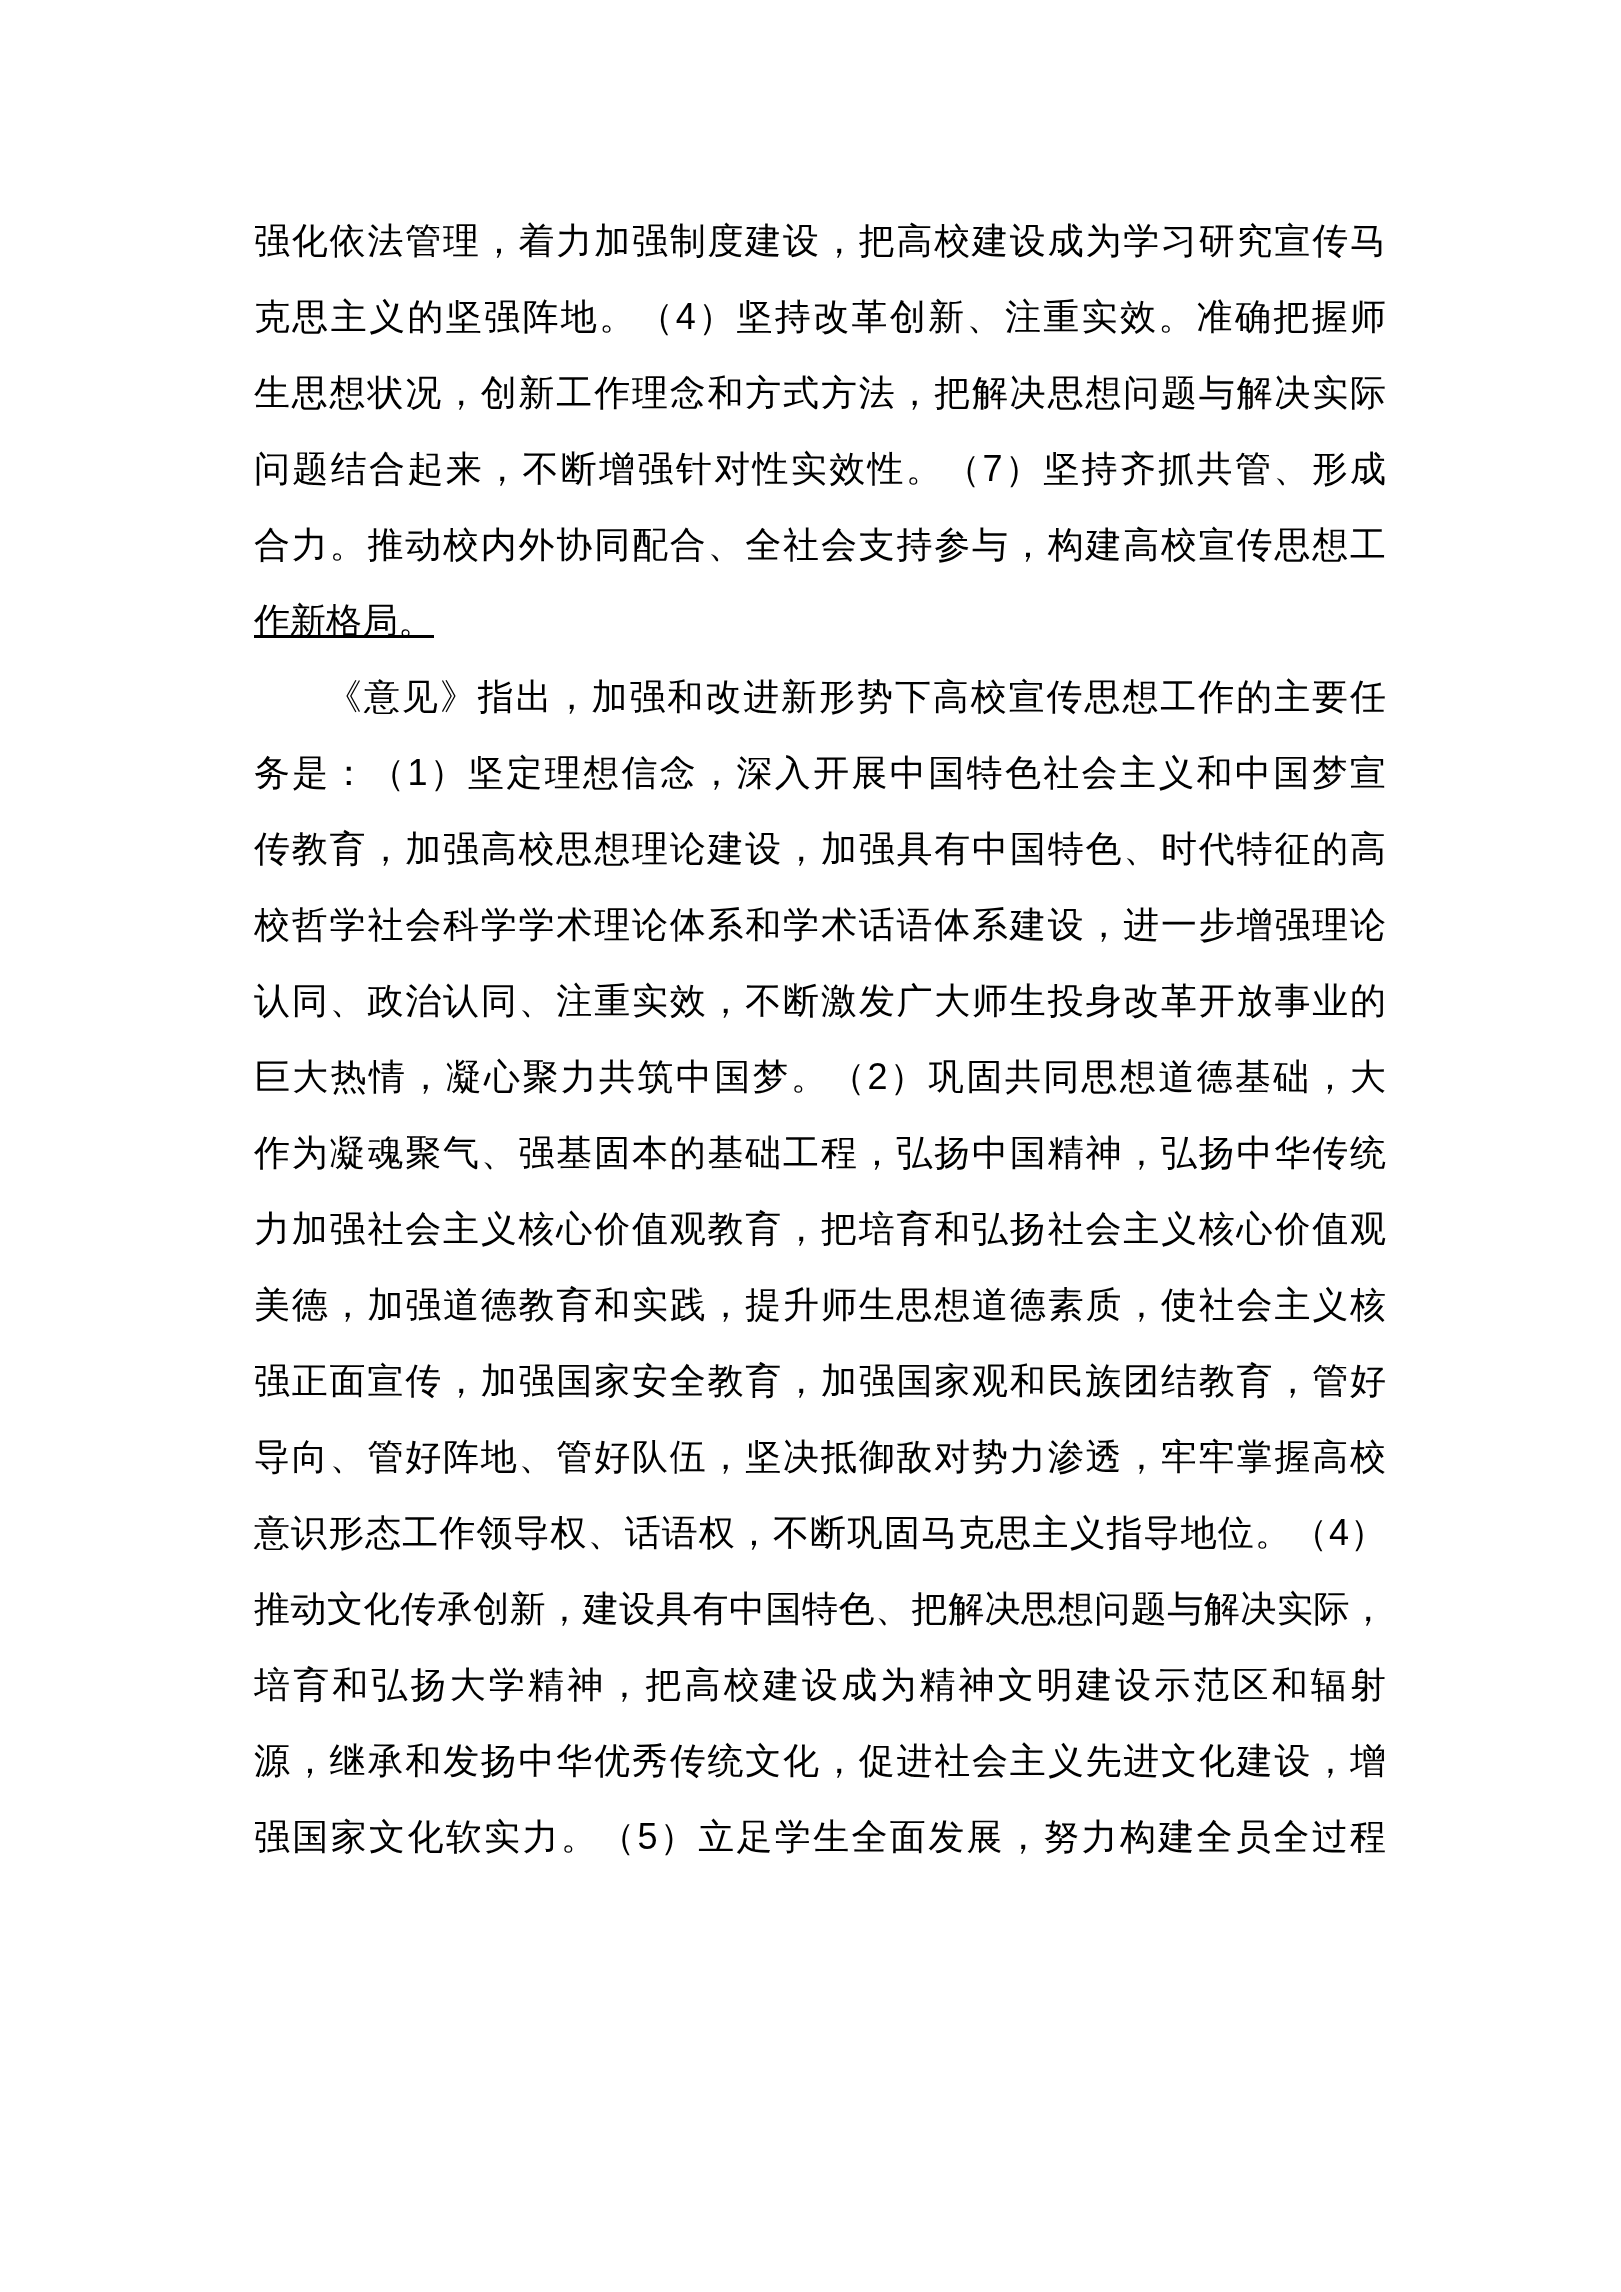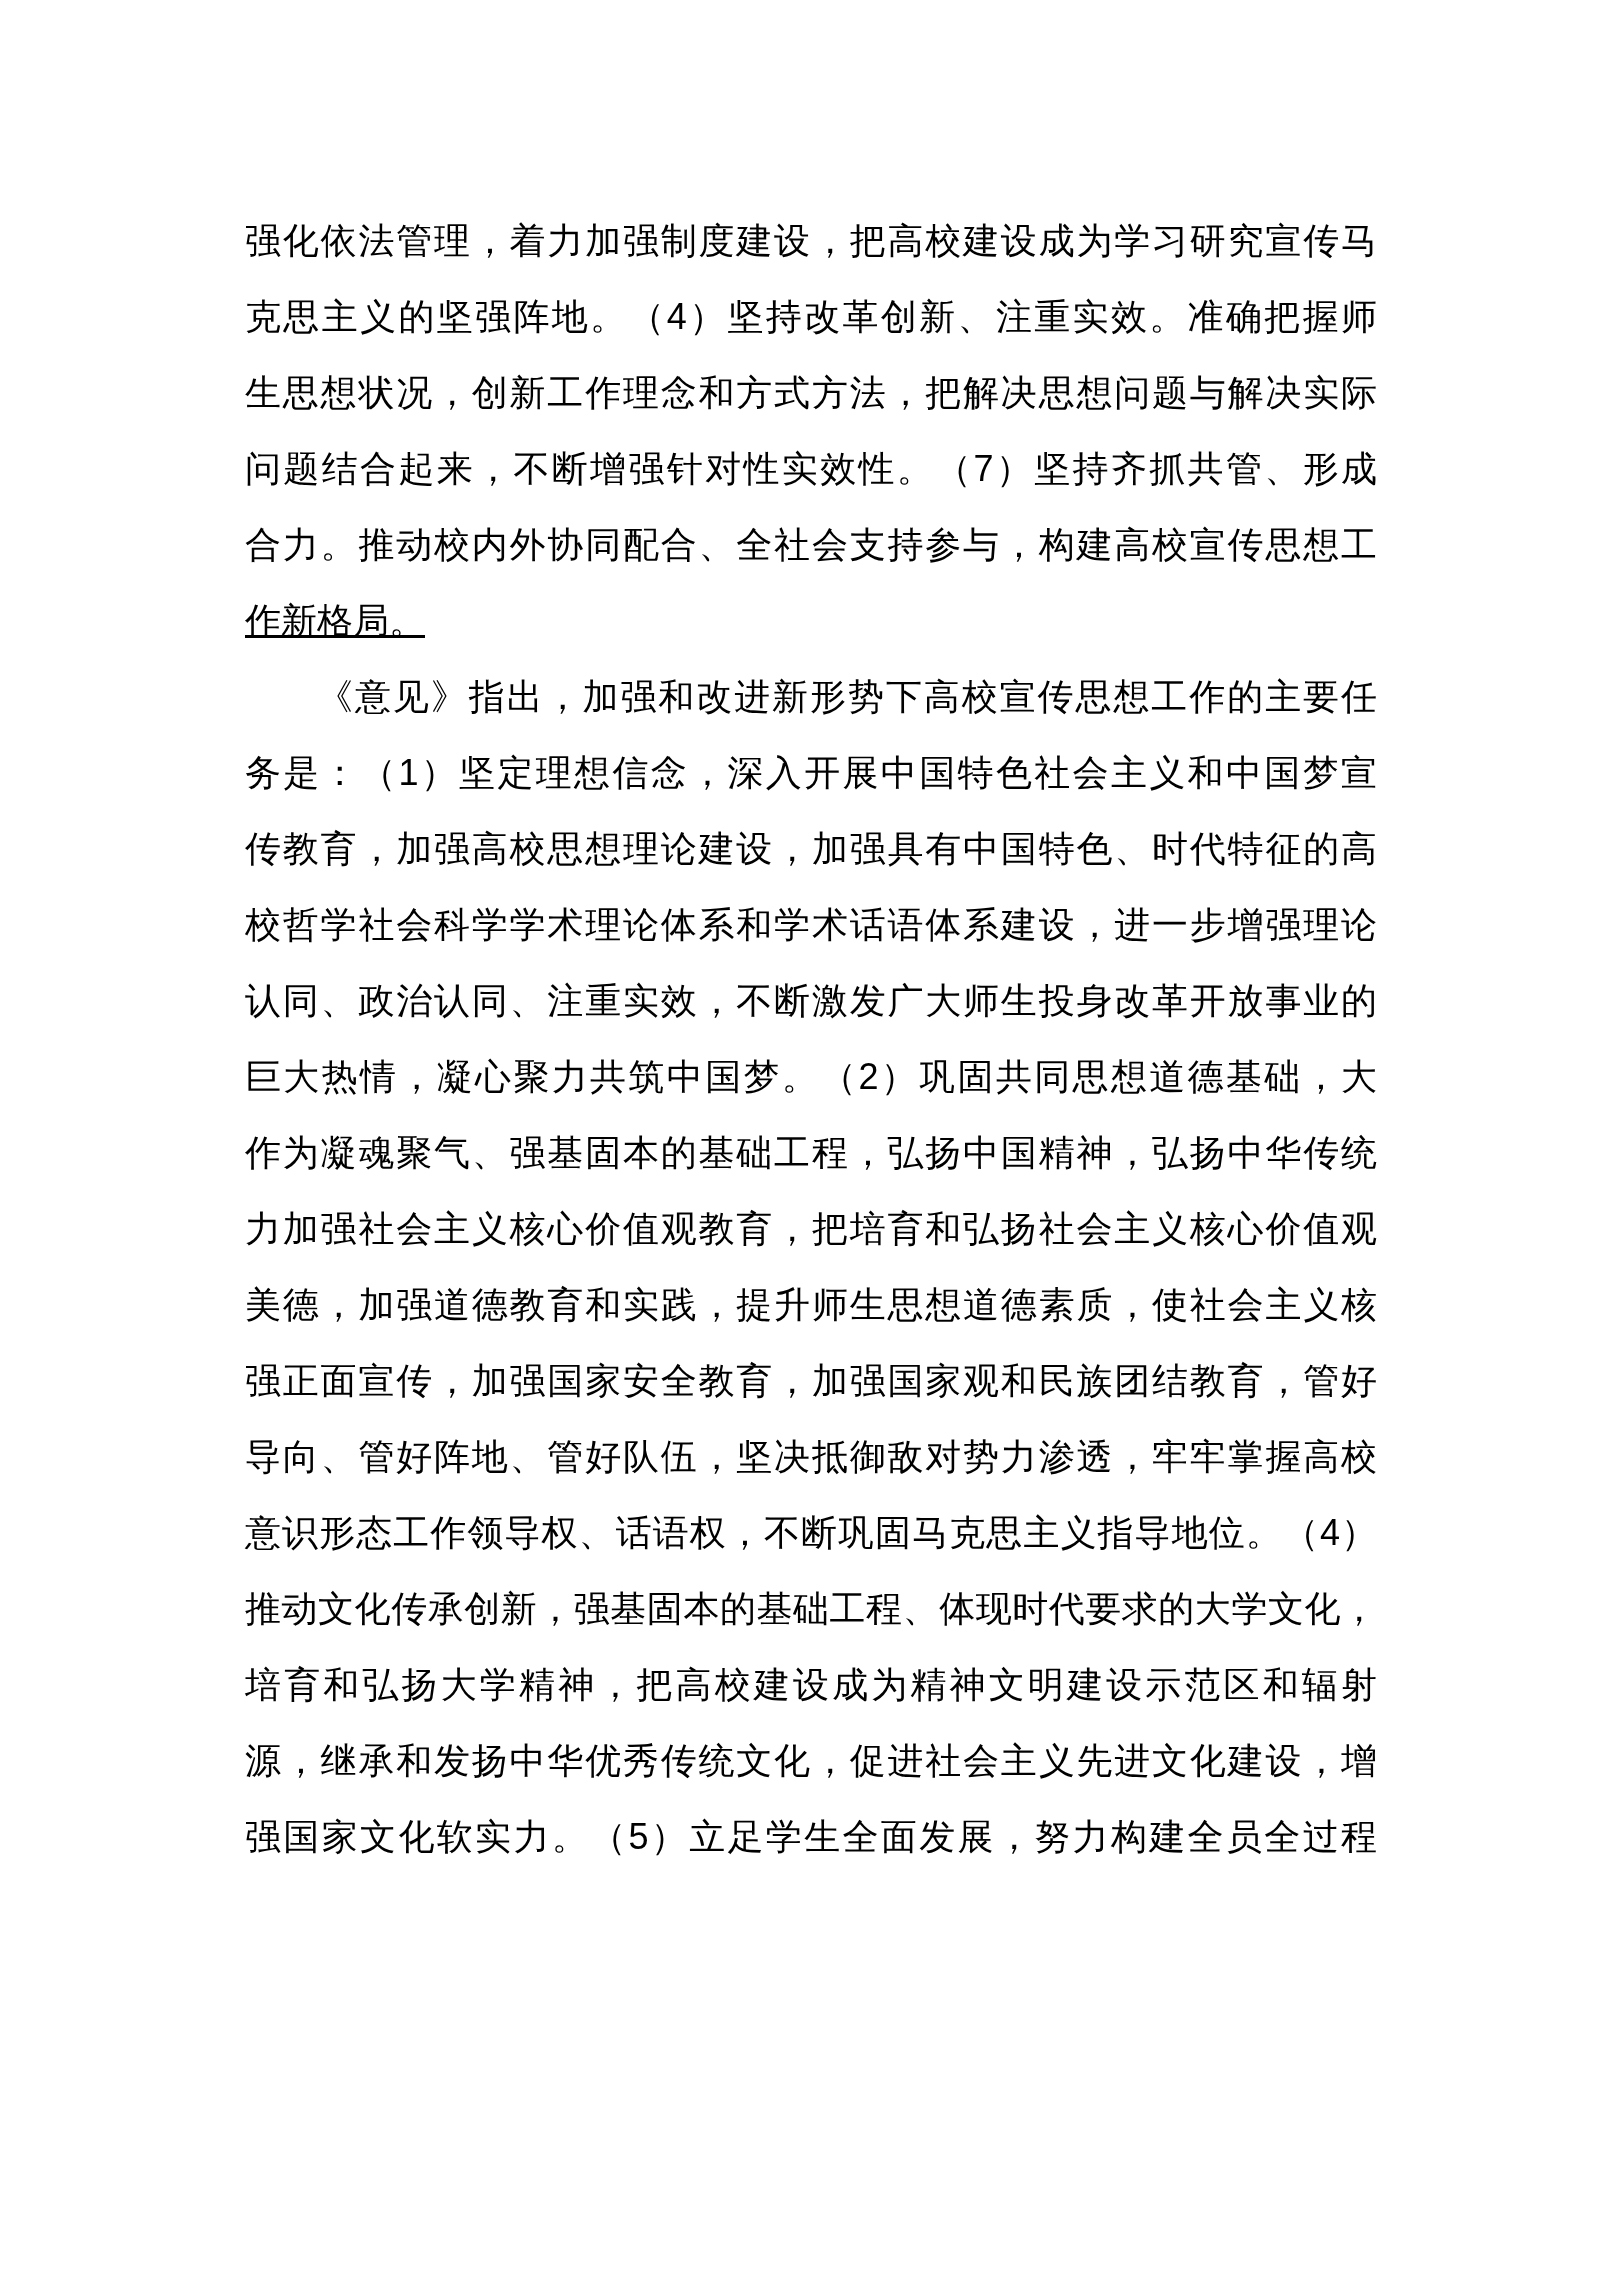--- a/index.html
+++ b/index.html
@@ -13,21 +13,21 @@
   .page {
     position: relative;
     width: 1621px;
     height: 2293px;
     background: #ffffff;
     overflow: hidden;
   }
   
   .text-block {
     position: absolute;
-    left: 245px;
+    left: 254px;
     top: 203px;
     width: 1132px;
     color: #000000;
     font-size: 36px;
     line-height: 76px;
     font-family: "Liberation Sans", sans-serif;
   }
   .paragraph { margin: 0; padding: 0; }
   
   .line {
@@ -66,20 +66,20 @@
         <div class="line">传教育，加强高校思想理论建设，加强具有中国特色、时代特征的高</div>
         <div class="line">校哲学社会科学学术理论体系和学术话语体系建设，进一步增强理论</div>
         <div class="line">认同、政治认同、注重实效，不断激发广大师生投身改革开放事业的</div>
         <div class="line">巨大热情，凝心聚力共筑中国梦。（2）巩固共同思想道德基础，大</div>
         <div class="line">作为凝魂聚气、强基固本的基础工程，弘扬中国精神，弘扬中华传统</div>
         <div class="line">力加强社会主义核心价值观教育，把培育和弘扬社会主义核心价值观</div>
         <div class="line">美德，加强道德教育和实践，提升师生思想道德素质，使社会主义核</div>
         <div class="line">强正面宣传，加强国家安全教育，加强国家观和民族团结教育，管好</div>
         <div class="line">导向、管好阵地、管好队伍，坚决抵御敌对势力渗透，牢牢掌握高校</div>
         <div class="line">意识形态工作领导权、话语权，不断巩固马克思主义指导地位。（4）</div>
-        <div class="line">推动文化传承创新，强基固本的基础工程、体现时代要求的大学文化，</div>
+        <div class="line">推动文化传承创新，建设具有中国特色、把解决思想问题与解决实际，</div>
         <div class="line">培育和弘扬大学精神，把高校建设成为精神文明建设示范区和辐射</div>
         <div class="line">源，继承和发扬中华优秀传统文化，促进社会主义先进文化建设，增</div>
         <div class="line">强国家文化软实力。（5）立足学生全面发展，努力构建全员全过程</div>
       </div>
     </div>
 </div>
 
 
 </body></html>

